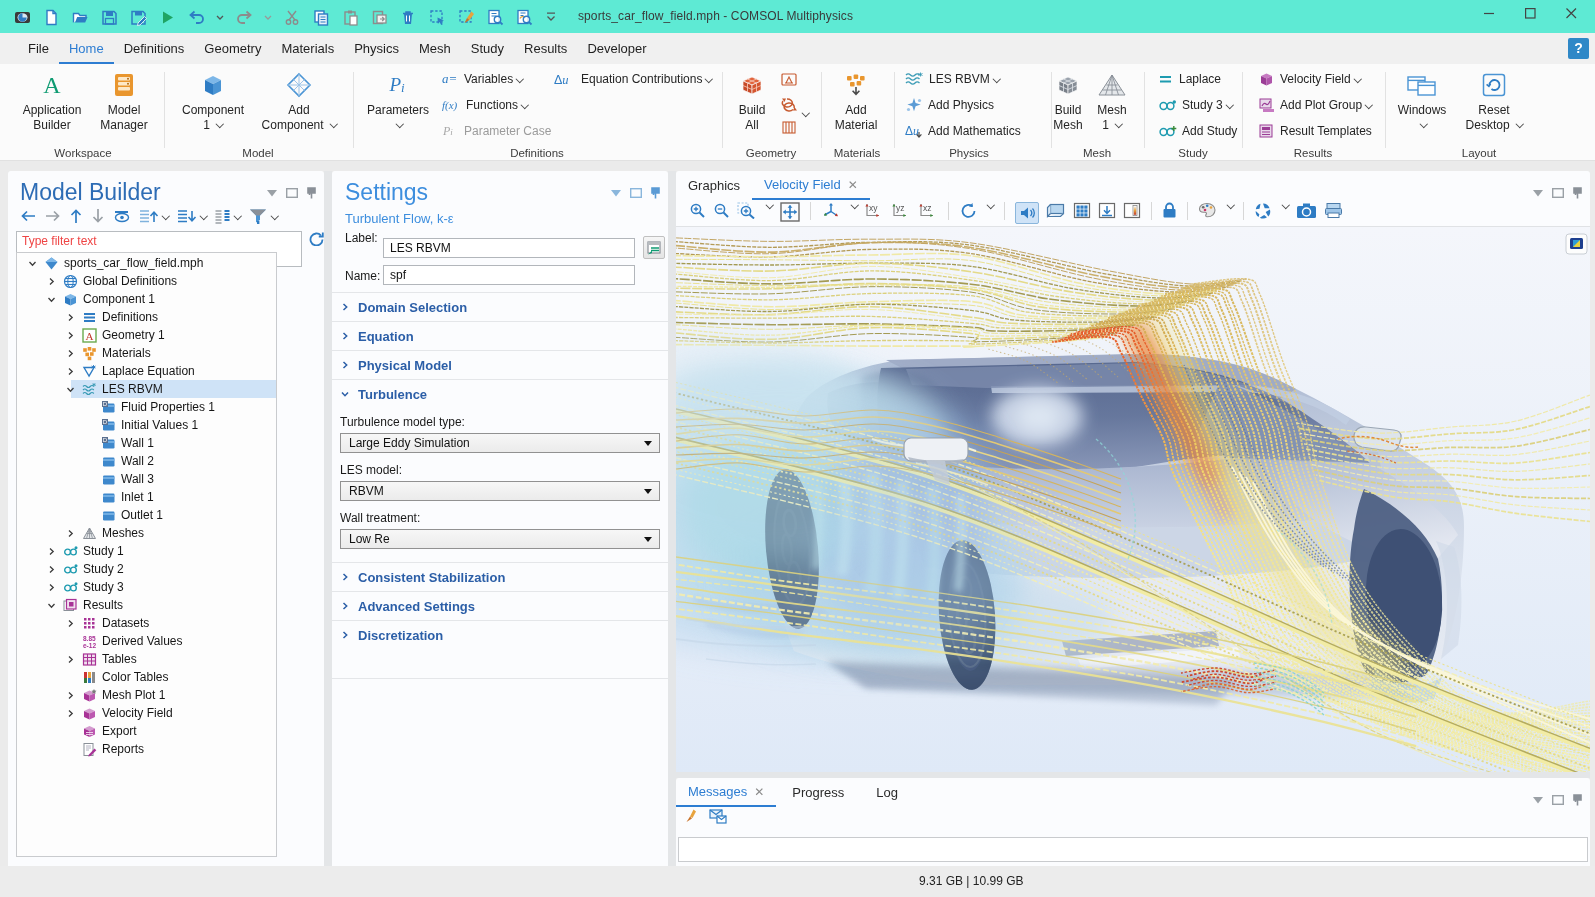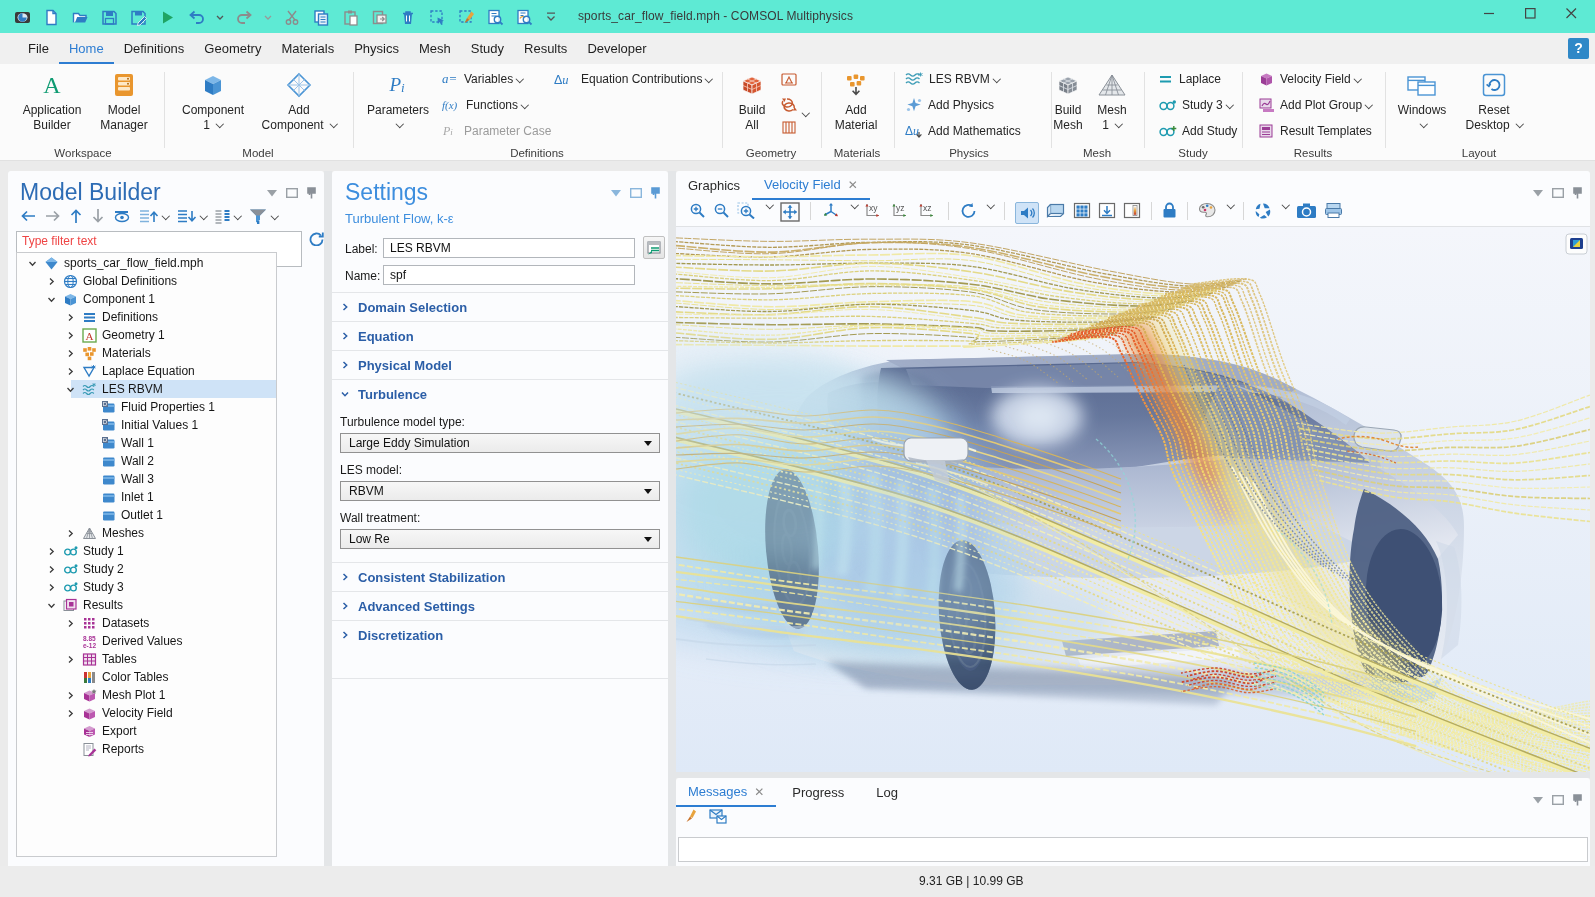--- a/index.html
+++ b/index.html
@@ -960,21 +960,21 @@
         <path d="M0 0 h10 l-5 6.5 Z" fill="#8ab6dc"></path>
       </svg>
       <svg width="12" height="10" viewBox="0 0 12 10">
         <rect x="0.7" y="0.7" width="10.6" height="8.6" fill="none" stroke="#8ab6dc" stroke-width="1.4"></rect>
       </svg>
       <svg width="9" height="12" viewBox="0 0 9 12">
         <path d="M1 1 h7 v5 h-7 Z M2.5 6 v2 M4.5 6 v5.5" stroke="#5b9bd5" stroke-width="1.6" fill="#5b9bd5"></path>
       </svg>
     </div>
     <div id="st-sub">Turbulent Flow, k-ε</div>
-    <div class="stlab" style="left:13px;top:71px">Label:</div>
+    <div class="stlab" style="left:13px;top:60px">Label:</div>
     <div class="stinput" style="top:67px">LES RBVM</div>
     <div class="abs" style="left:311px;top:65px;width:22px;height:23px;background:linear-gradient(#f6f6f6,#e4e4e4);border:1px solid #c0c0c0;border-radius:2px;display:flex;align-items:center;justify-content:center">
       <svg width="14" height="14" viewBox="0 0 14 14">
         <rect x="1" y="1" width="12" height="11" fill="#fff" stroke="#8a9098" stroke-width="1.2"></rect>
         <rect x="1" y="1" width="12" height="3" fill="#b8bcc0"></rect>
         <path d="M4 7 h8 M4 9.5 h8" stroke="#0f9b72" stroke-width="1.3"></path>
         <path d="M1 13.5 l4-4 v2.6 Z" fill="#0f9b72"></path>
       </svg>
     </div>
     <div class="stlab" style="left:13px;top:98px">Name:</div>

